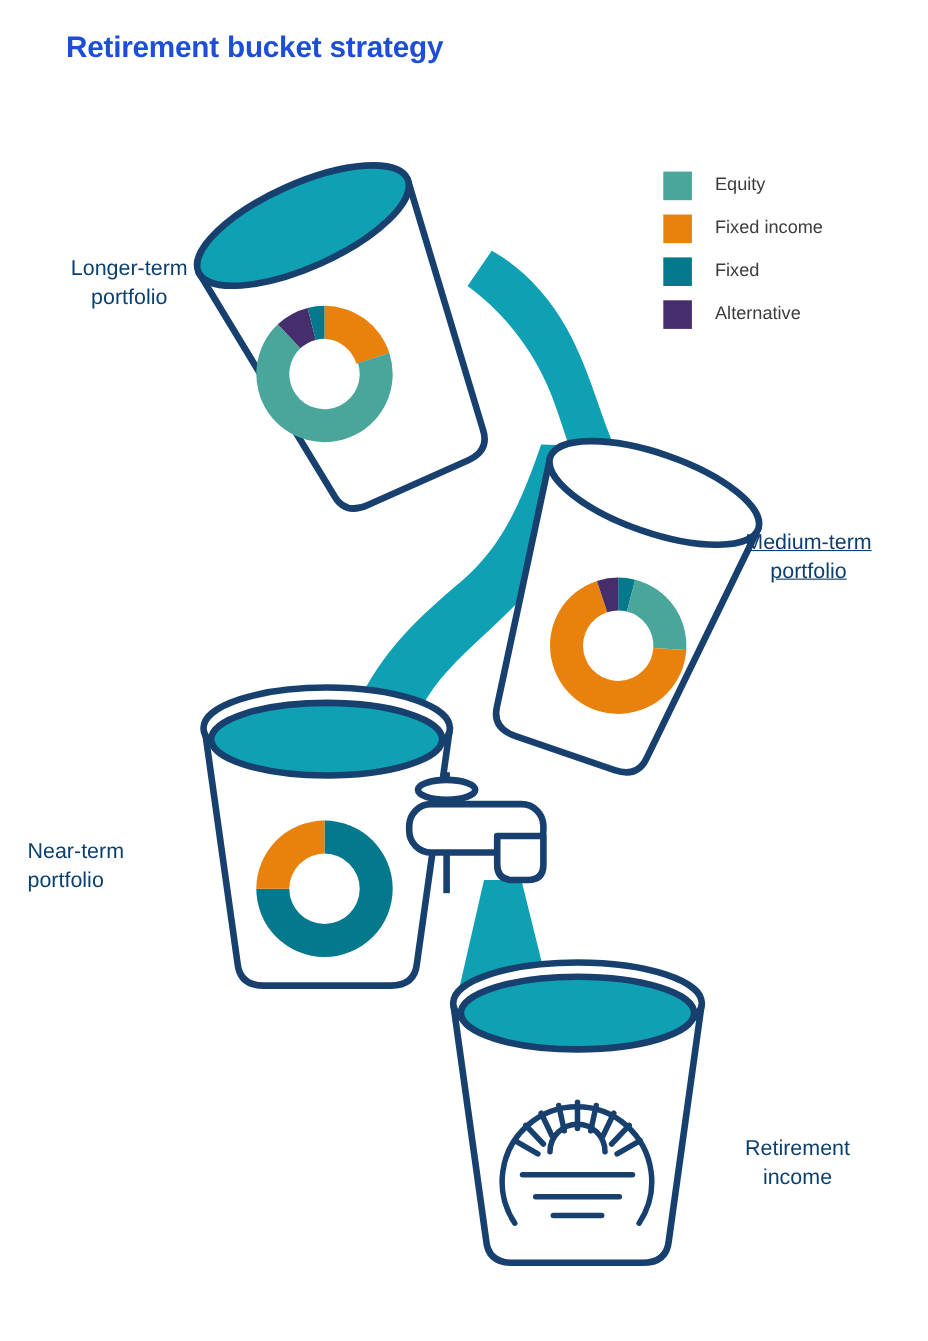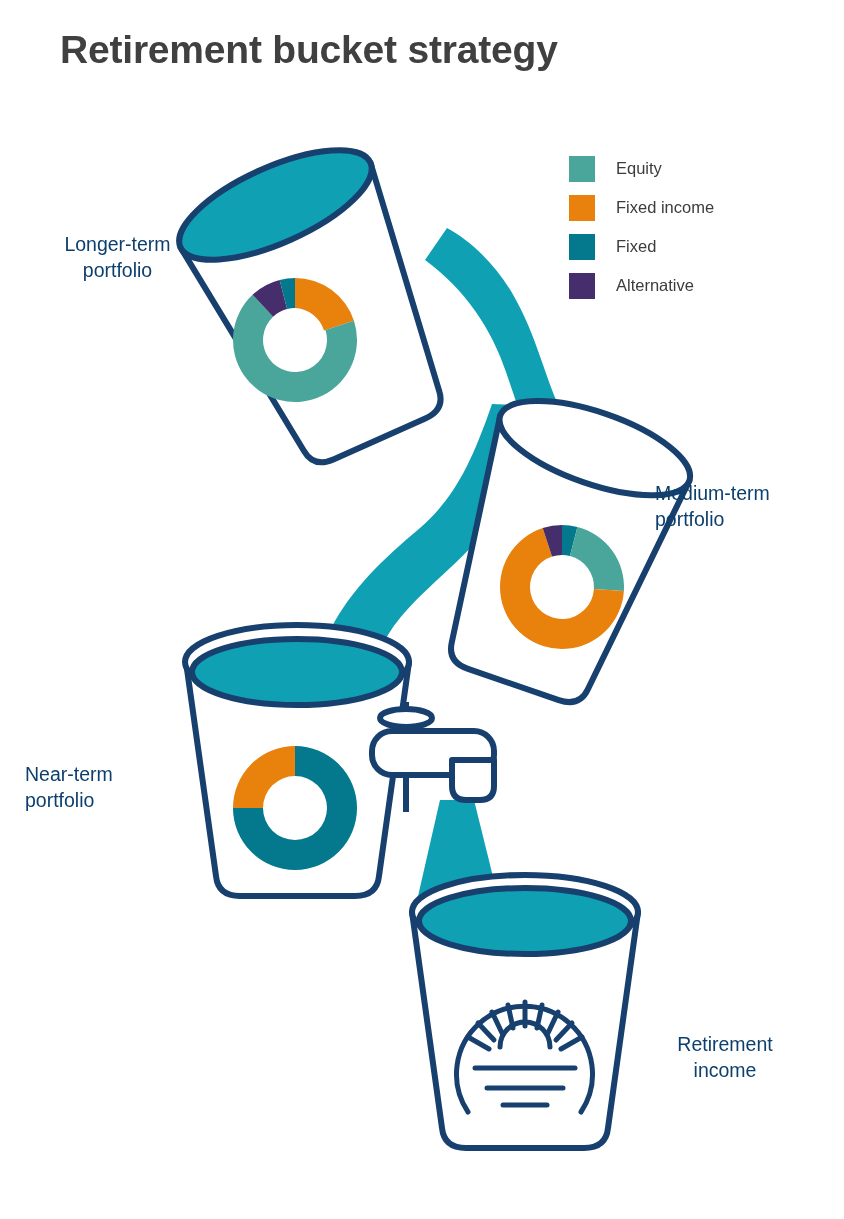--- a/index.html
+++ b/index.html
@@ -17,37 +17,38 @@
   #stage {
     position: absolute;
     left: 0; top: 0;
     width: 844px;
     height: 1219px;
   }
   .page-title {
     position: absolute;
     left: 60px;
     top: 28px;
-    font-size: 39px;
+    font-size: 27px;
     font-weight: bold;
-    color: #404040;
+    color: #1d4ed8;
     letter-spacing: -0.2px;
     white-space: nowrap;
   }
   
   .legend {
     position: absolute;
     left: 569px;
     top: 149px;
     width: 230px;
   }
   .legend-row {
     display: flex;
     align-items: center;
     height: 39px;
+    margin-left: 34px;
   }
   .legend-swatch {
     width: 26px;
     height: 26px;
     flex: 0 0 26px;
   }
   .legend-label {
     margin-left: 21px;
     font-size: 16.5px;
     color: #3c3c3c;
@@ -55,21 +56,21 @@
   }
   
   .bucket-label {
     position: absolute;
     font-size: 19.5px;
     line-height: 26px;
     color: #0d3f6e;
     white-space: pre-line;
   }
   #label-longer   { left: 30px;  top: 231px; width: 175px; text-align: center; }
-  #label-medium   { left: 655px; top: 480px; width: 160px; text-align: left; }
+  #label-medium   { left: 655px; top: 480px; width: 160px; text-align: center; text-decoration: underline; }
   #label-near     { left: 25px;  top: 761px; width: 150px; }
   #label-income   { left: 645px; top: 1031px; width: 160px; text-align: center; }
 
   svg { display: block; }
 </style>
 </head>
 <body>
 
 <div id="stage">
 

